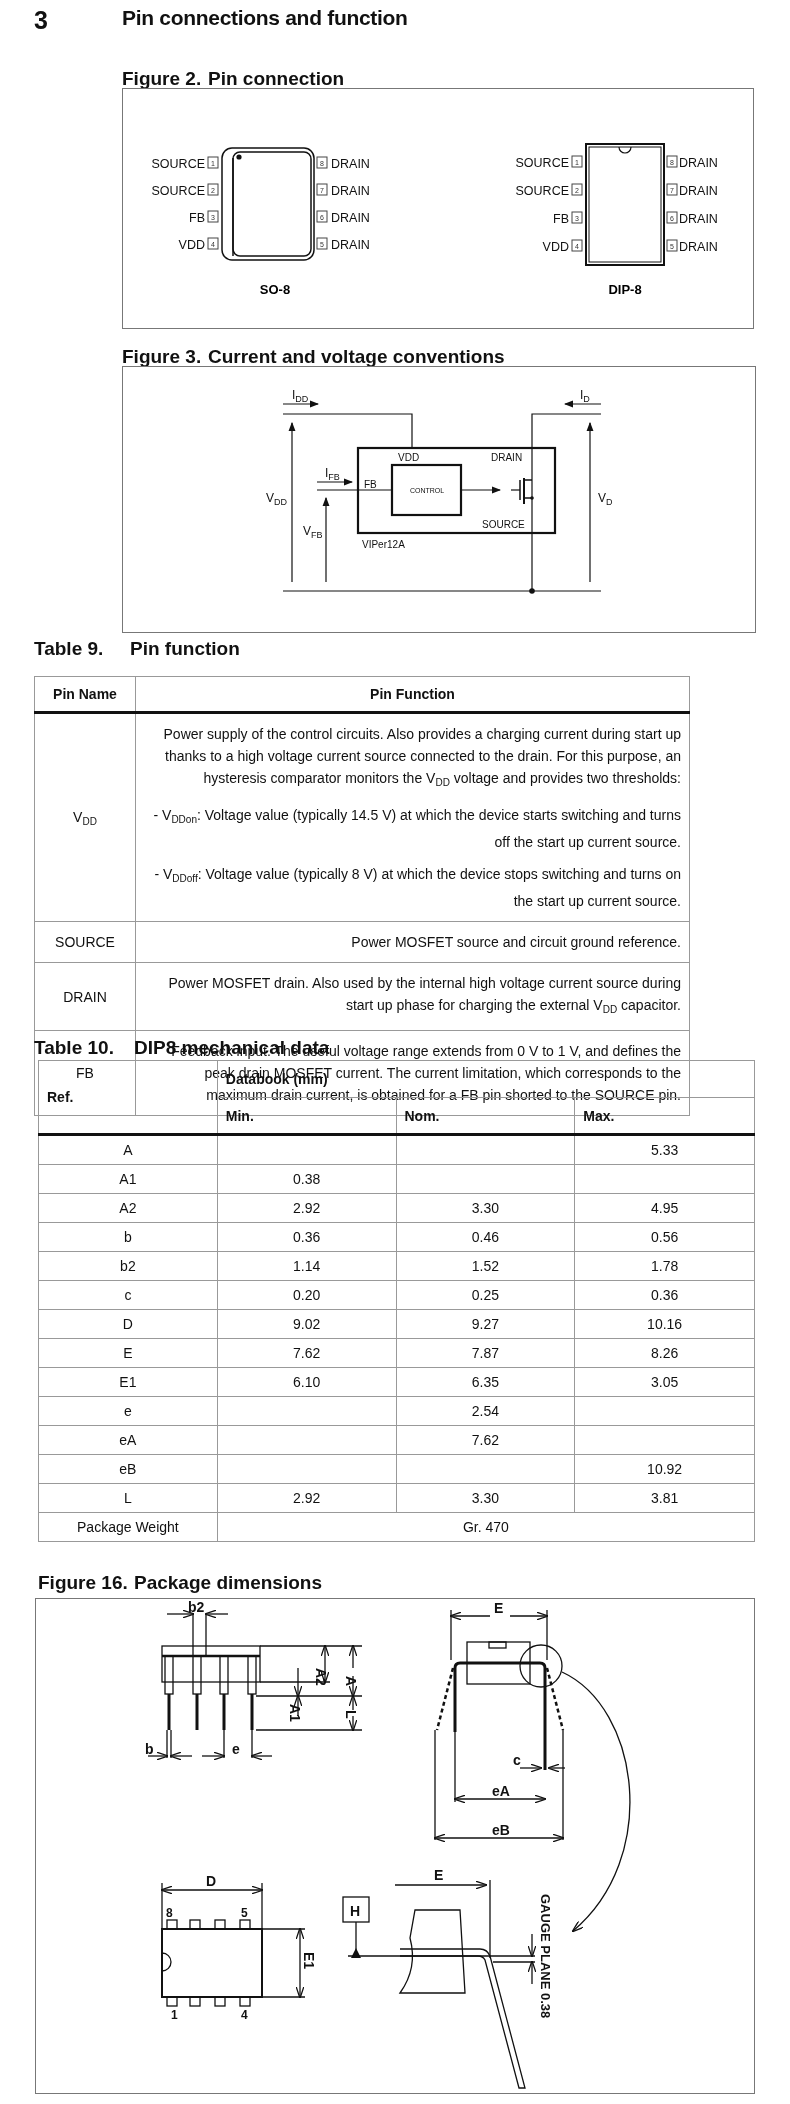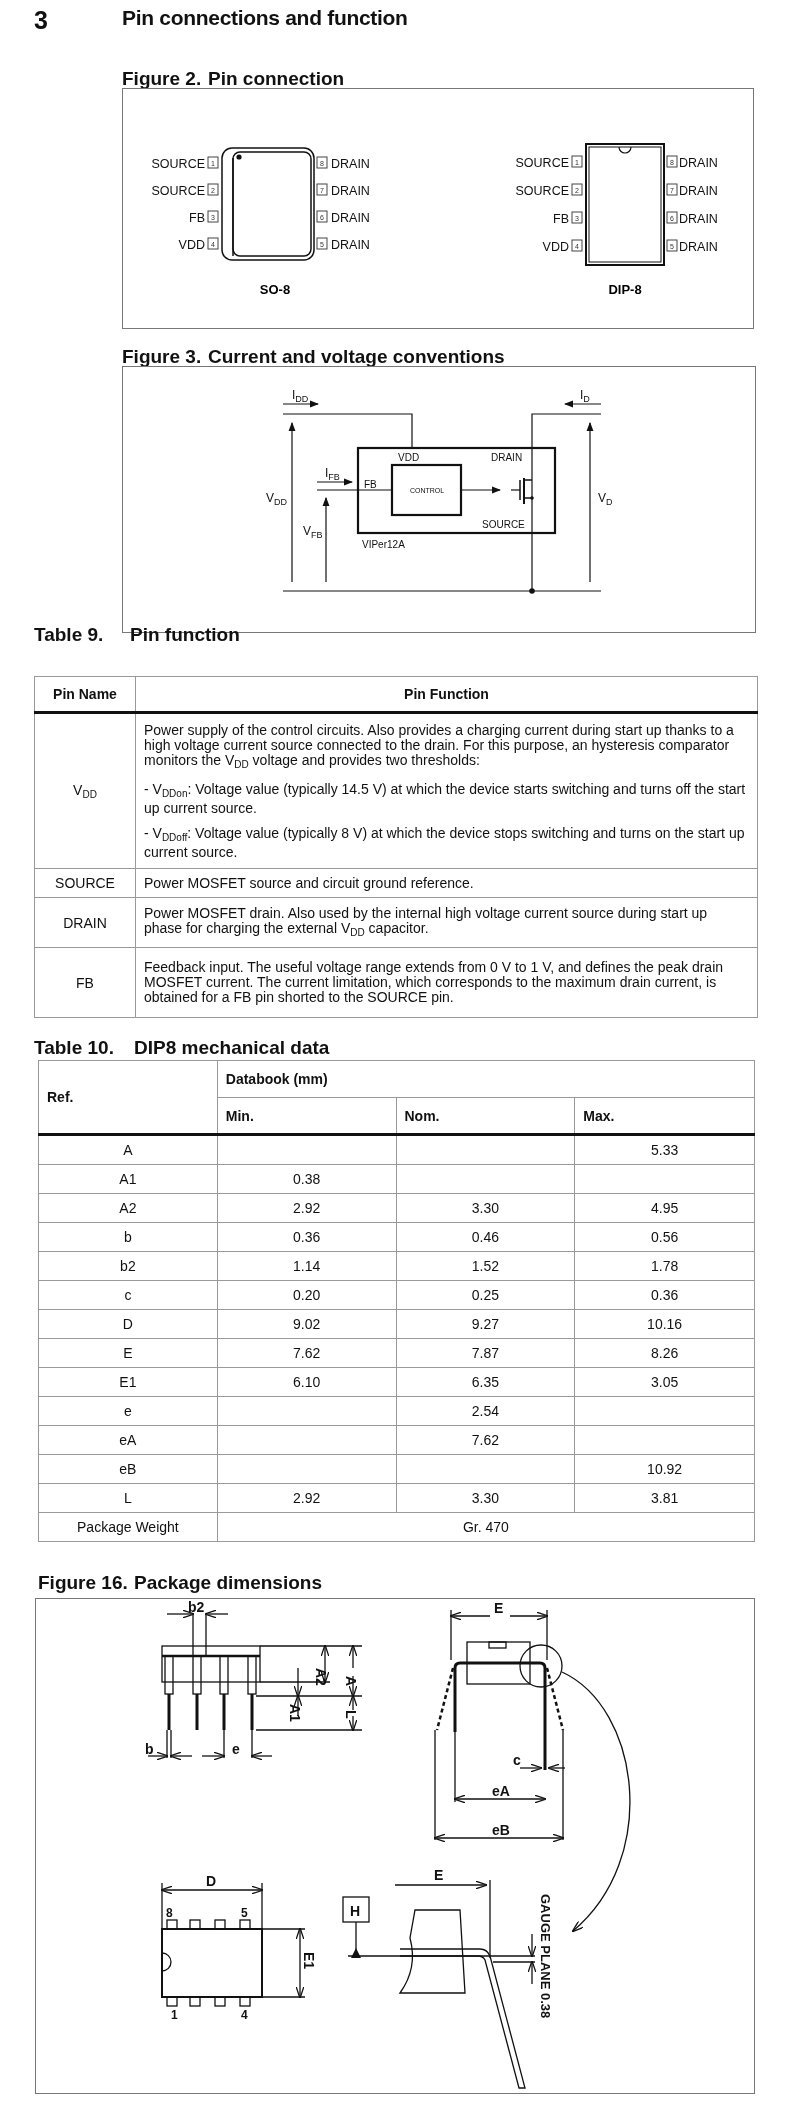--- a/index.html
+++ b/index.html
@@ -5,25 +5,25 @@
   html,body{margin:0;padding:0;background:#fff;}
   body{width:790px;height:2104px;position:relative;overflow:hidden;font-family:"Liberation Sans",sans-serif;color:#111;}
   .abs{position:absolute;}
   .sec-num{left:34px;top:6px;font-size:25px;font-weight:bold;}
   .sec-title{left:122px;top:6px;font-size:21px;font-weight:bold;letter-spacing:-0.3px;}
   .cap{font-size:19px;font-weight:bold;}
   .figbox{border:1.5px solid #777;box-sizing:border-box;}
   svg text{font-family:"Liberation Sans",sans-serif;}
   table{border-collapse:collapse;font-size:14px;}
   td,th{border:1.5px solid #999;padding:0 8px;}
-  .t9{left:34px;top:676px;width:724px;}
+  .t9{left:34px;top:676px;width:656px;}
   .t9 th{font-weight:bold;height:34px;text-align:center;}
   .t9 thead tr{border-bottom:3px solid #111;}
   .t9 td.name{text-align:center;width:84px;}
-  .t9 td.fn{line-height:15px;padding:0 8px;}
+  .t9 td.fn{line-height:22px;padding:9px 8px;text-align:right;}
   .t9 td.fn p{margin:0;}
   .t9 td.fn p + p{margin-top:10px;}
   sub{font-size:10px;vertical-align:-3px;}
   .t10{left:38px;top:1060px;width:717px;}
   .t10 th{font-weight:bold;text-align:left;}
   .t10 td{text-align:center;height:28px;}
   .t10 thead tr.sub{border-bottom:3px solid #111;}
 </style>
 </head>
 <body>
@@ -174,21 +174,21 @@
   <g font-size="12" fill="#111">
     <text x="292" y="33"><tspan>I</tspan><tspan font-size="9" dy="3">DD</tspan></text>
     <text x="580" y="33"><tspan>I</tspan><tspan font-size="9" dy="3">D</tspan></text>
     <text x="325" y="111"><tspan>I</tspan><tspan font-size="9" dy="3">FB</tspan></text>
     <text x="266" y="136"><tspan>V</tspan><tspan font-size="9" dy="3">DD</tspan></text>
     <text x="303" y="169"><tspan>V</tspan><tspan font-size="9" dy="3">FB</tspan></text>
     <text x="598" y="136"><tspan>V</tspan><tspan font-size="9" dy="3">D</tspan></text>
   </g>
 </svg>
 
-<div class="abs cap" style="left:34px;top:624px;">
+<div class="abs cap" style="left:34px;top:638px;">
   <span style="display:inline-block;width:96px;">Table 9.</span><span>Pin function</span>
 </div>
 <table class="abs t9">
   <thead>
     <tr>
       <th>Pin Name</th>
       <th>Pin Function</th>
     </tr>
   </thead>
   <tbody>

